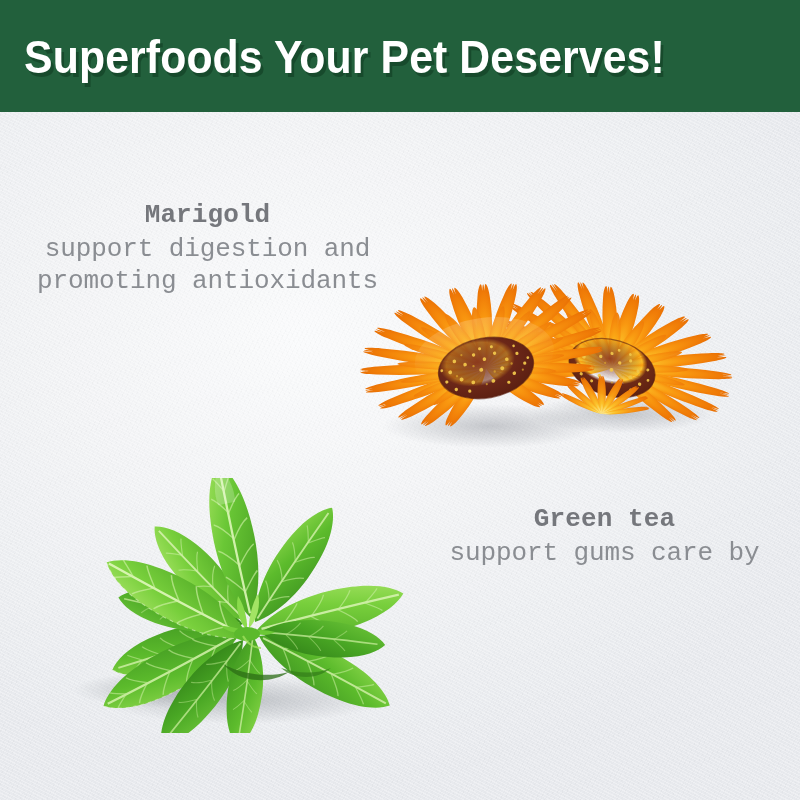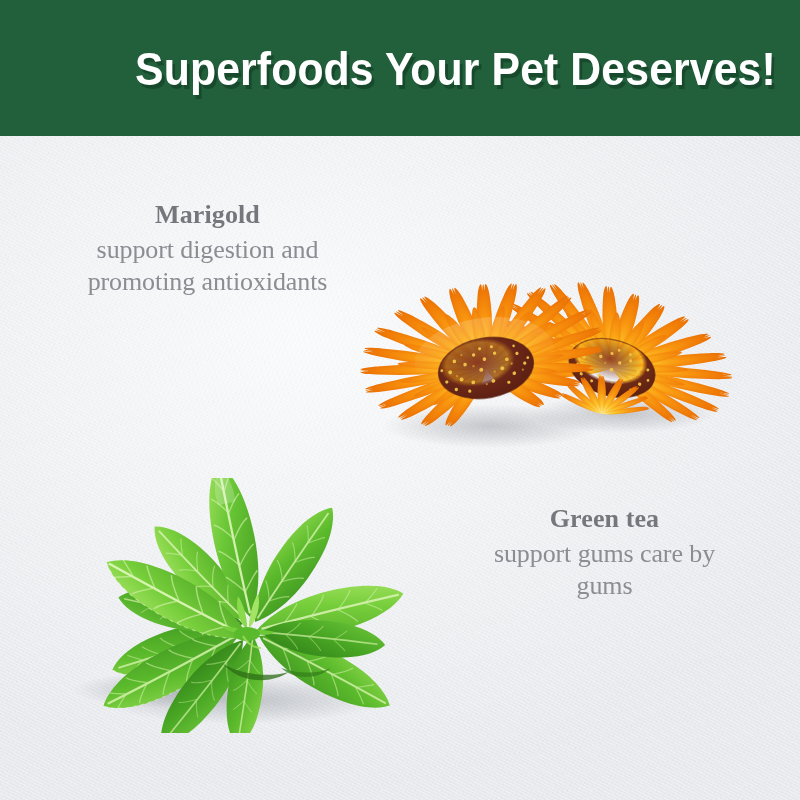--- a/index.html
+++ b/index.html
@@ -37,47 +37,47 @@
       repeating-linear-gradient(117deg, rgba(0,0,0,.022) 0 1px, rgba(0,0,0,0) 1px 4px),
       repeating-linear-gradient(73deg, rgba(0,0,0,.018) 0 1px, rgba(0,0,0,0) 1px 5px);
   }
 
   
   .header-band {
     position: absolute;
     left: 0;
     top: 0;
     width: 800px;
-    height: 136px;
+    height: 112px;
     background: #22603c;
     z-index: 6;
     display: flex;
     align-items: center;
-    justify-content: flex-end;
+    justify-content: flex-start;
   }
   .header-title {
     color: #ffffff;
     font-family: "Liberation Sans Narrow", "Liberation Sans", sans-serif;
     font-weight: bold;
     font-size: 46px;
     letter-spacing: .1px;
     line-height: 1;
     white-space: nowrap;
     transform: scaleX(.93);
     text-shadow: 3px 4px 0 rgba(10,45,25,.42);
     margin-top: 2px;
   }
 
   
   .caption {
     position: absolute;
     z-index: 5;
     text-align: center;
     color: #86888d;
-    font-family: Liberation Serif, serif;
+    font-family: Liberation Mono, monospace;
   }
   .caption .cap-title {
     display: block;
     font-weight: bold;
     font-size: 26px;
     color: #75777c;
     line-height: 1.16;
     margin-bottom: 4px;
     letter-spacing: .1px;
   }
@@ -635,16 +635,15 @@
 
   <div class="caption" id="caption-marigold">
     <span class="cap-title">Marigold</span>
     <span class="cap-body">support digestion and</span>
     <span class="cap-body">promoting antioxidants</span>
   </div>
 
   <div class="caption" id="caption-greentea">
     <span class="cap-title">Green tea</span>
     <span class="cap-body">support gums care by</span>
-    <span class="cap-body">gums</span>
   </div>
 
 </div>
 
 </body></html>

